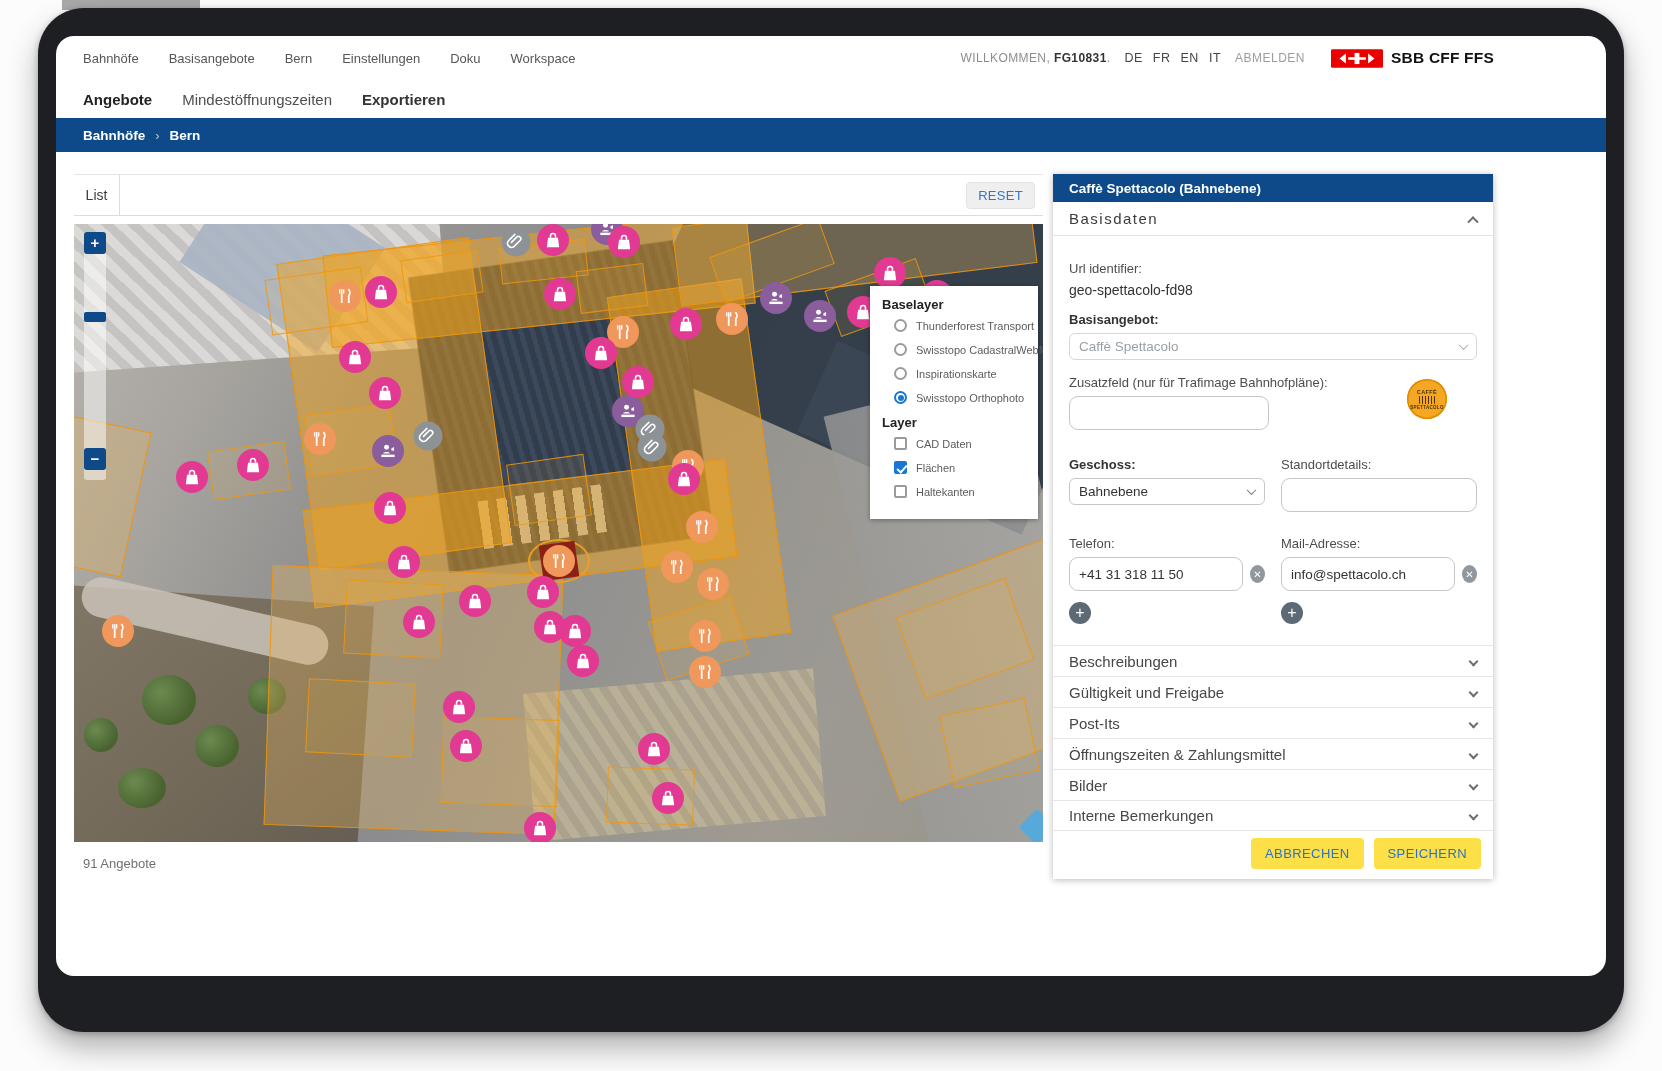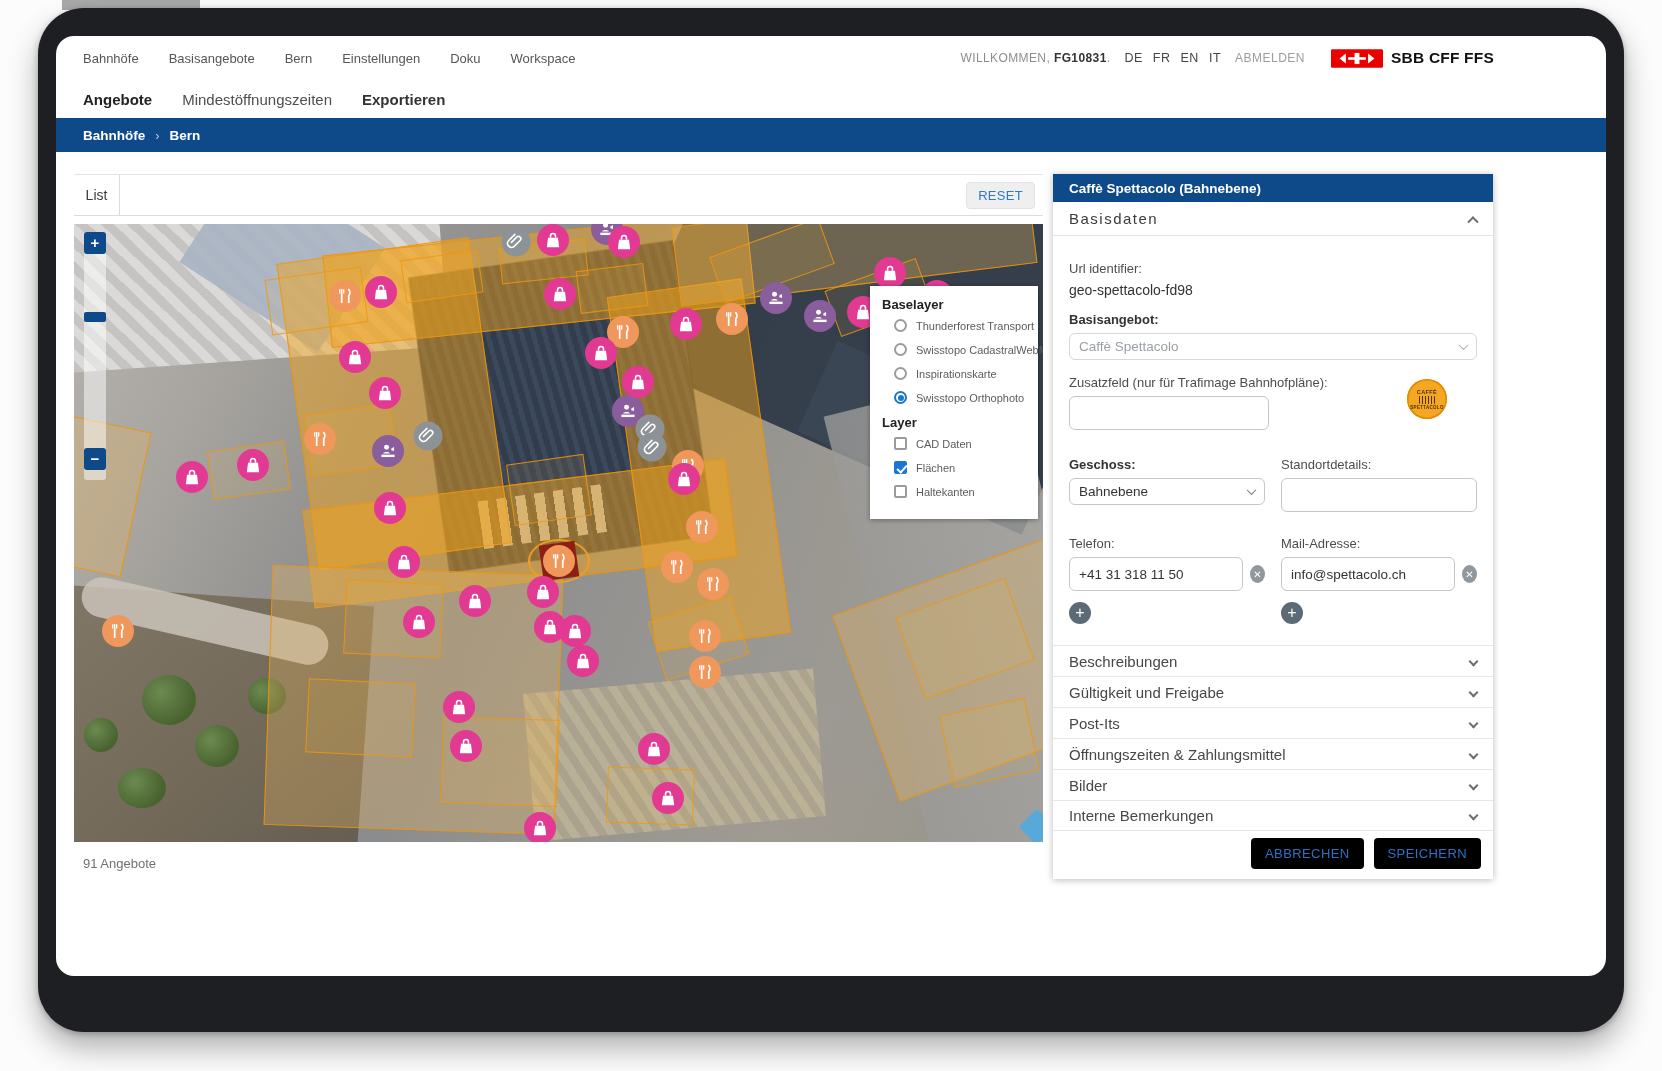--- a/index.html
+++ b/index.html
@@ -162,21 +162,21 @@
   .flabel.bold { font-weight:700; color:#333; }
   .fvalue { font-size:14px; color:#333; margin-bottom:14px; }
   .select, .tinput { height:27px; border:1px solid #c6c6c6; border-radius:6px; background:#fff;
                      display:flex; align-items:center; padding:0 9px; font-size:13.5px; color:#333; }
   .select { cursor:pointer; }
   .select .sel-chev { margin-left:auto; width:7px; height:7px; border-right:1.8px solid #777;
                       border-bottom:1.8px solid #777; transform:rotate(45deg) translate(-1px,-1px); }
   .select.disabled { border-color:#d7d7d7; color:#9aa0a6; }
   .select.disabled .sel-chev { border-color:#aaa; }
   .full { width:100%; margin-bottom:15px;align-items:center; }
-  input.tinput { font-family:inherit; width:100%; outline:none; padding:16px 9px; }
+  input.tinput { font-family:inherit; width:100%; outline:none; padding:16px 9px;border-radius:9px; }
   .zusatz-wrap { position:relative; margin-bottom:15px; }
   .zusatz-wrap input { width:200px; }
   .badge { position:absolute; right:30px; top:4px; width:40px; height:40px; border-radius:50%;
            background:#f5a623; box-shadow:0 0 0 1.5px #e08c00 inset; display:flex; flex-direction:column;
            align-items:center; justify-content:center; gap:1px; }
   .badge .b1 { font-size:5.5px; font-weight:700; color:#4a3108; letter-spacing:.4px; }
   .badge .b2 { width:16px; height:8px; background:repeating-linear-gradient(90deg,#4a3108 0 1.5px,#f5a623 1.5px 3px); border-radius:1px; }
   .badge .b3 { font-size:4.5px; font-weight:700; color:#4a3108; letter-spacing:.3px; }
 
   .two-col { display:grid; grid-template-columns:196px 196px; column-gap:16px; }
@@ -189,21 +189,21 @@
                font-weight:400; display:flex; align-items:center; justify-content:center; cursor:pointer; }
   .mb12 { margin-bottom:12px; }
 
   .spacer { flex:1 1 auto; }
   .accordion .acc-row { height:31px; border-top:1px solid #e7e7e7; display:flex; align-items:center;
                         padding:0 16px; cursor:pointer; }
   .accordion .acc-row:last-child { border-bottom:1px solid #e7e7e7; }
   .acc-label { font-size:15px; color:#474747; }
   .acc-row .chev { margin-left:auto; width:7px; height:7px; }
   .panel-footer { padding:7px 12px 10px; display:flex; justify-content:flex-end; gap:10px; }
-  .action-btn { background:#000000; border:none; border-radius:4px; color:#2a72c5; font-size:13px;
+  .action-btn { background:#fde047; border:none; border-radius:4px; color:#2a72c5; font-size:13px;
                 letter-spacing:.4px; padding:8px 14px; cursor:pointer; font-family:inherit; }
 </style>
 </head>
 <body>
 
 <div class="artifact-bar"></div>
 
 <div class="tablet-frame">
 <div class="screen">
 

